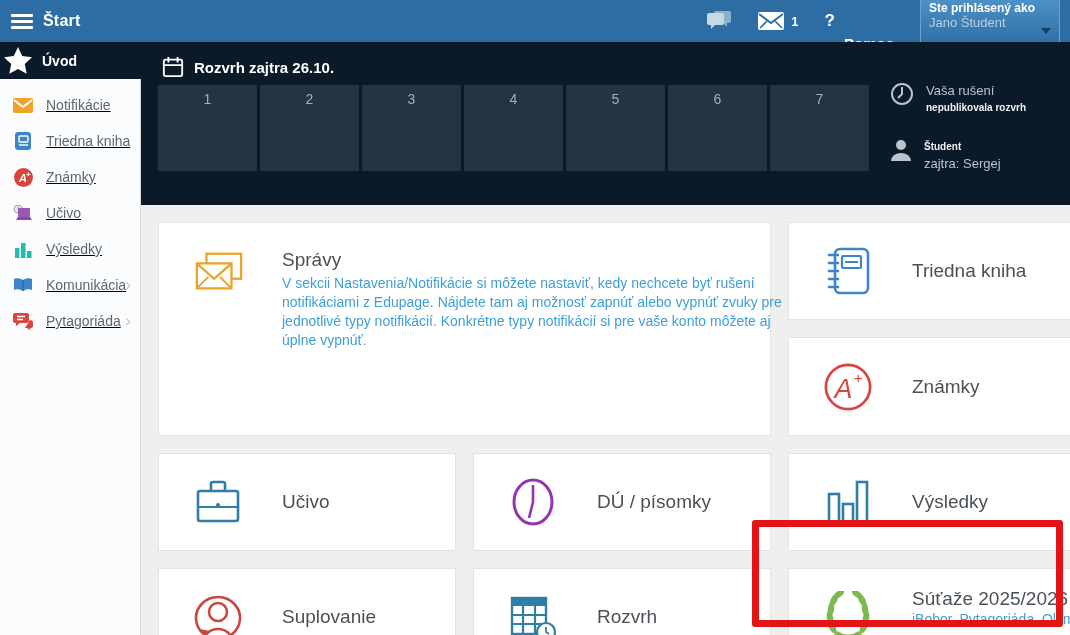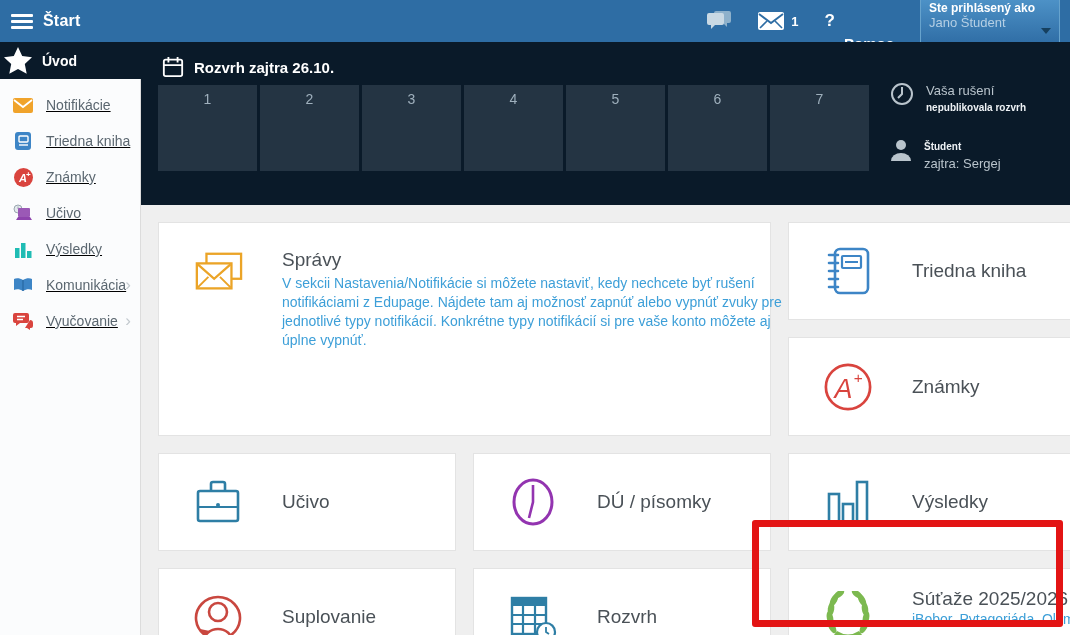--- a/index.html
+++ b/index.html
@@ -233,21 +233,21 @@
     </div>
 
     <div class="side-item">
       <span class="ic">
         <svg width="20" height="18" viewBox="0 0 20 18">
           <path d="M2 1h12a2 2 0 0 1 2 2v6a2 2 0 0 1-2 2H7l-4 3v-3H2a2 2 0 0 1-2-2V3a2 2 0 0 1 2-2z" fill="#d9443e"></path>
           <path d="M4 4.5h8 M4 7.5h6" stroke="#fff" stroke-width="1.4"></path>
           <path d="M17 8a3 3 0 0 1 3 3v3a2 2 0 0 1-2 2h-1v2l-3-2h-2" fill="#d9443e"></path>
         </svg>
       </span>
-      <span class="lbl">Vyučovanie</span>
+      <span class="lbl">Pytagoriáda</span>
       <span class="chev">›</span>
     </div>
 
   </div>
 
   <div class="content">
     <div class="grid">
 
       <div class="tile tile-spravy">
         <span class="iconw">

